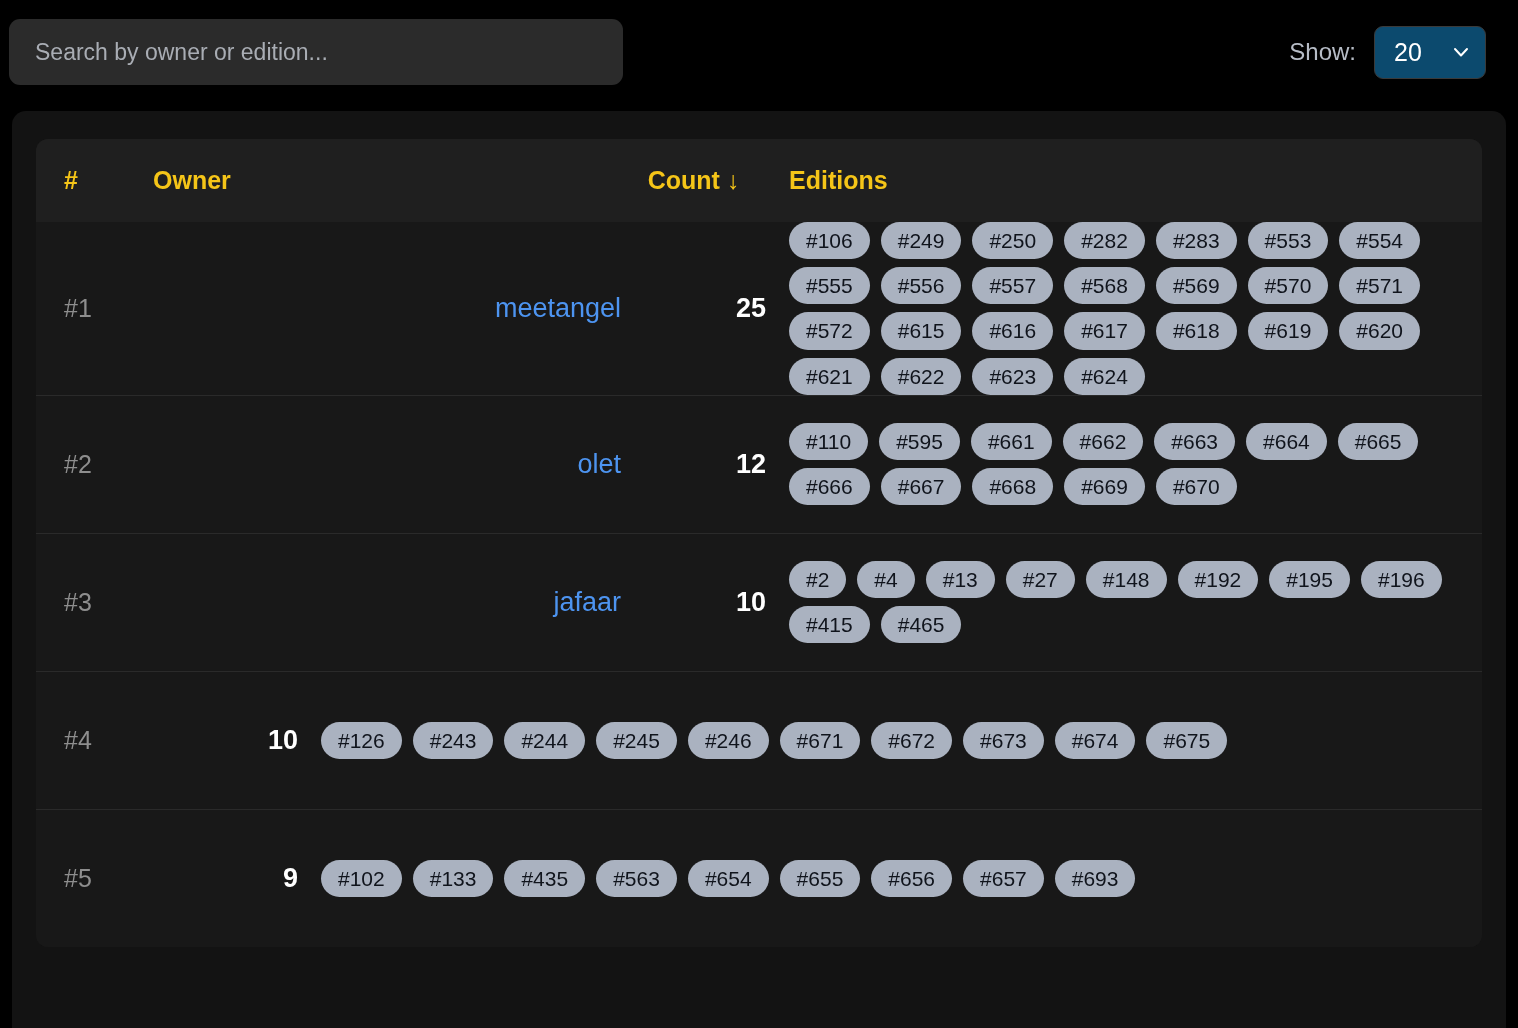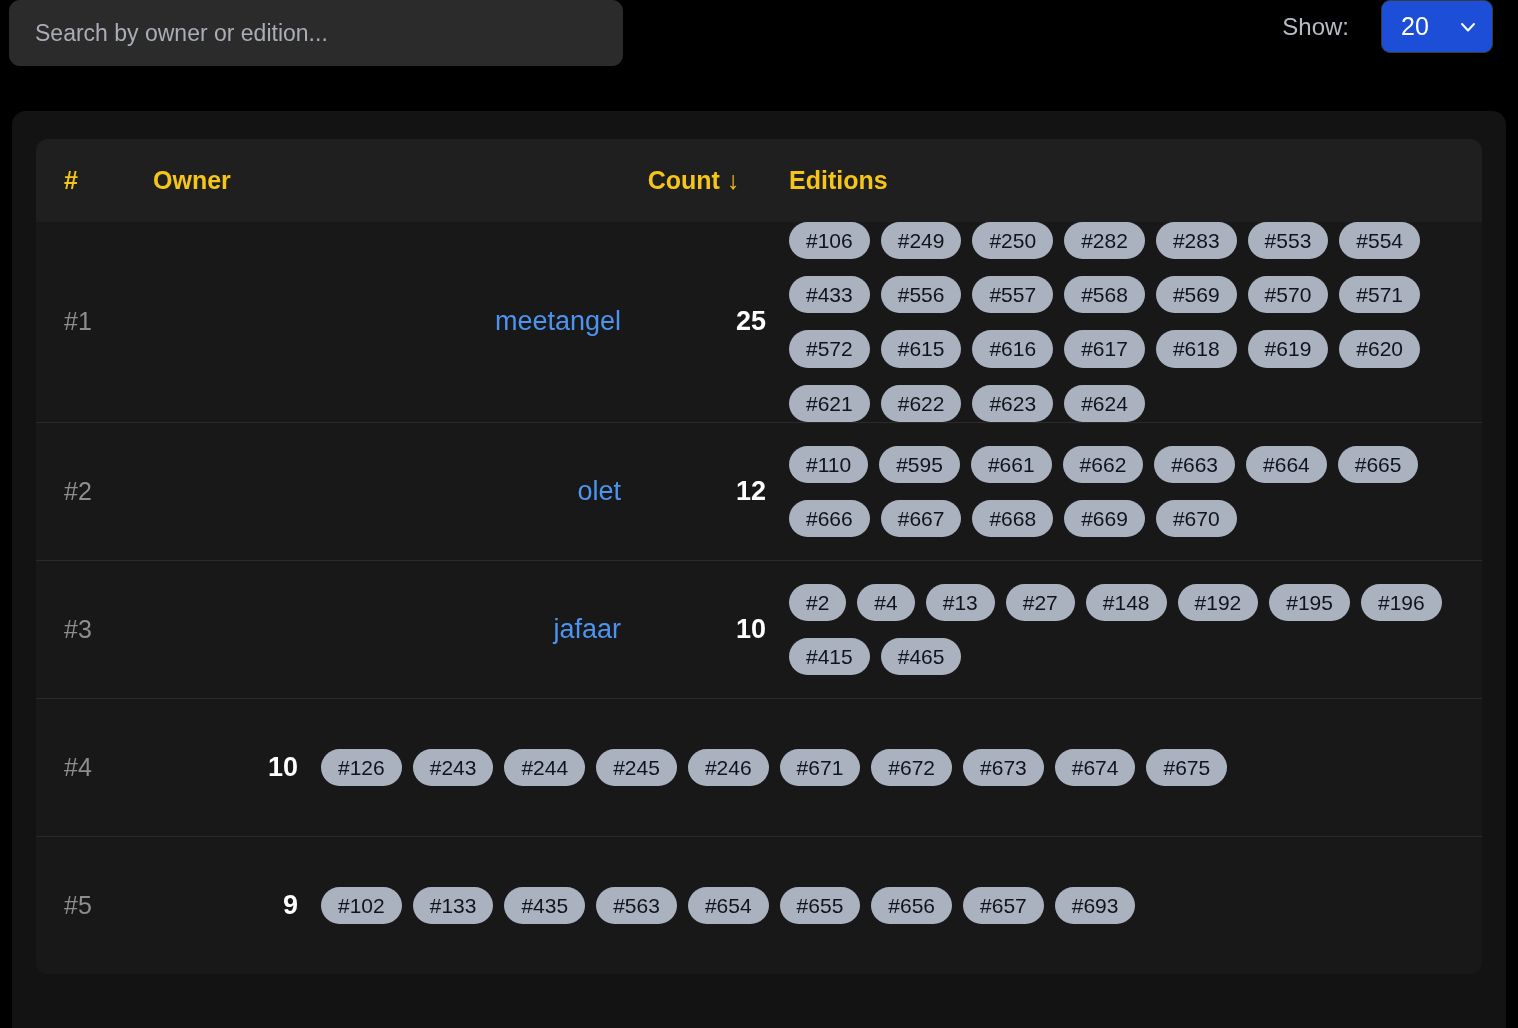--- a/index.html
+++ b/index.html
@@ -15,21 +15,21 @@
 
   .page { width: 1518px; height: 1028px; position: relative; }
 
   
   .controls {
     position: absolute;
     left: 0; top: 0;
     width: 1518px;
     height: 104px;
     display: flex;
-    align-items: flex-start;
+    align-items: center;
     justify-content: space-between;
     padding: 0 15px 0 9px;
   }
 
   .search-input {
     width: 614px;
     height: 66px;
     background: #2b2b2b;
     border: none;
     border-radius: 11px;
@@ -37,32 +37,32 @@
     font-family: "Liberation Sans", sans-serif;
     font-size: 23px;
     padding: 0 26px;
     outline: none;
   }
   .search-input::placeholder { color: #a9adb4; }
 
   .show-wrap {
     display: flex;
     align-items: center;
-    gap: 32px;
-    margin-right: 10px;
+    gap: 18px;
+    margin-right: 17px;
   }
   .show-label {
     color: #b6bcc6;
     font-size: 24px;
   }
   .select-box {
     position: relative;
     width: 112px;
     height: 53px;
-    background: #1d4ed8;
+    background: #0c4a6e;
     border: 1px solid #3a3a3a;
     border-radius: 9px;
     display: flex;
     align-items: center;
     padding: 0 14px 0 19px;
   }
   .select-value {
     color: #ffffff;
     font-size: 25px;
     flex: 1;
@@ -142,21 +142,21 @@
     color: #ffffff;
     font-size: 27px;
     font-weight: bold;
   }
   .td-editions {
     flex: 1;
     padding-left: 23px;
     padding-right: 14px;
     display: flex;
     flex-wrap: wrap;
-    gap: 17px 11px;
+    gap: 8px 11px;
     align-content: center;
   }
 
   .badge {
     background: #aab2c0;
     color: #10141c;
     font-size: 21px;
     border-radius: 999px;
     padding: 6px 17px;
     line-height: 1.2;
@@ -200,21 +200,21 @@
             <div class="td-owner">meetangel</div>
             <div class="td-count">25</div>
             <div class="td-editions">
               <span class="badge">#106</span>
               <span class="badge">#249</span>
               <span class="badge">#250</span>
               <span class="badge">#282</span>
               <span class="badge">#283</span>
               <span class="badge">#553</span>
               <span class="badge">#554</span>
-              <span class="badge">#433</span>
+              <span class="badge">#555</span>
               <span class="badge">#556</span>
               <span class="badge">#557</span>
               <span class="badge">#568</span>
               <span class="badge">#569</span>
               <span class="badge">#570</span>
               <span class="badge">#571</span>
               <span class="badge">#572</span>
               <span class="badge">#615</span>
               <span class="badge">#616</span>
               <span class="badge">#617</span>

